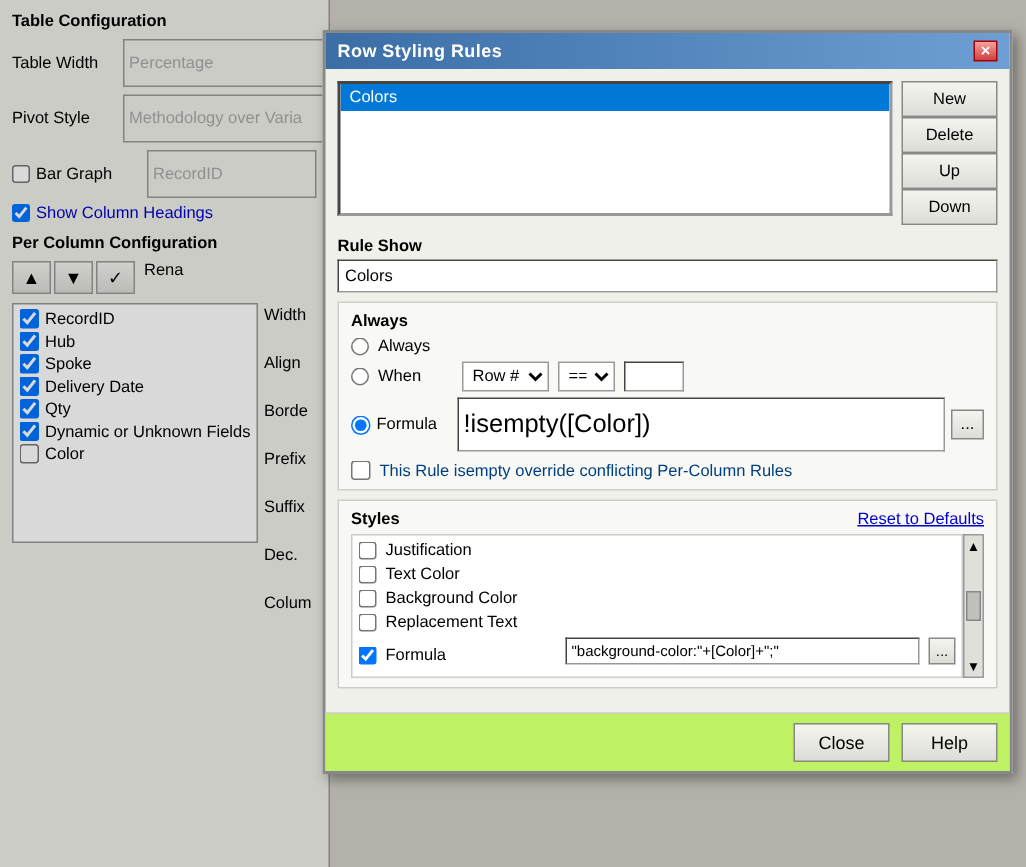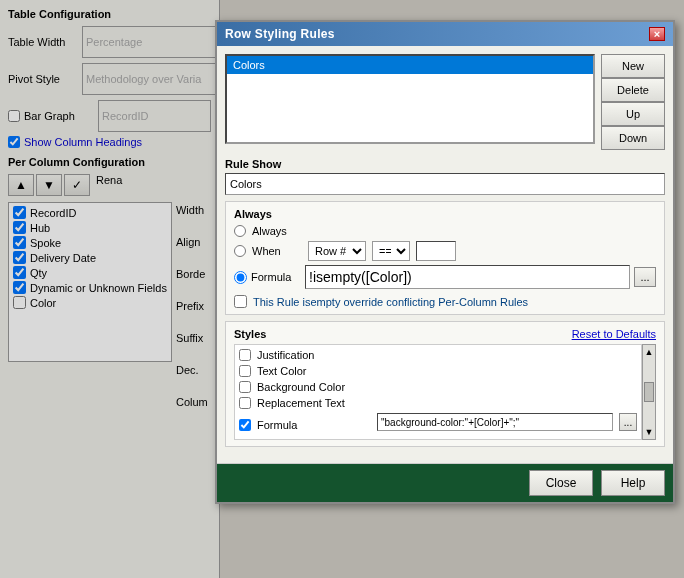--- a/index.html
+++ b/index.html
@@ -271,24 +271,24 @@
     }
 
     .formula-row {
       display: flex;
       align-items: center;
       gap: 4px;
     }
 
     .formula-input {
       flex: 1;
-      height: 24px;
+      height: 36px;
       border: 1px inset #999;
       background: #fff;
-      font-size: 14px;
+      font-size: 17px;
       padding: 1px 3px;
     }
 
     .ellipsis-btn {
       width: 22px;
       height: 20px;
       background: linear-gradient(to bottom, #f5f5f0, #ddddd8);
       border: 1px solid #888;
       font-size: 11px;
       cursor: pointer;
@@ -362,21 +362,21 @@
       padding: 1px 3px;
     }
 
     
     .modal-footer {
       display: flex;
       justify-content: flex-end;
       gap: 8px;
       padding: 6px 8px;
       border-top: 1px solid #ccc;
-      background: #14532d;
+      background: #bef264;
     }
 
     .footer-btn {
       width: 64px;
       height: 26px;
       background: linear-gradient(to bottom, #f5f5f0, #ddddd8);
       border: 1px solid #888;
       font-size: 12px;
       cursor: pointer;
     }

